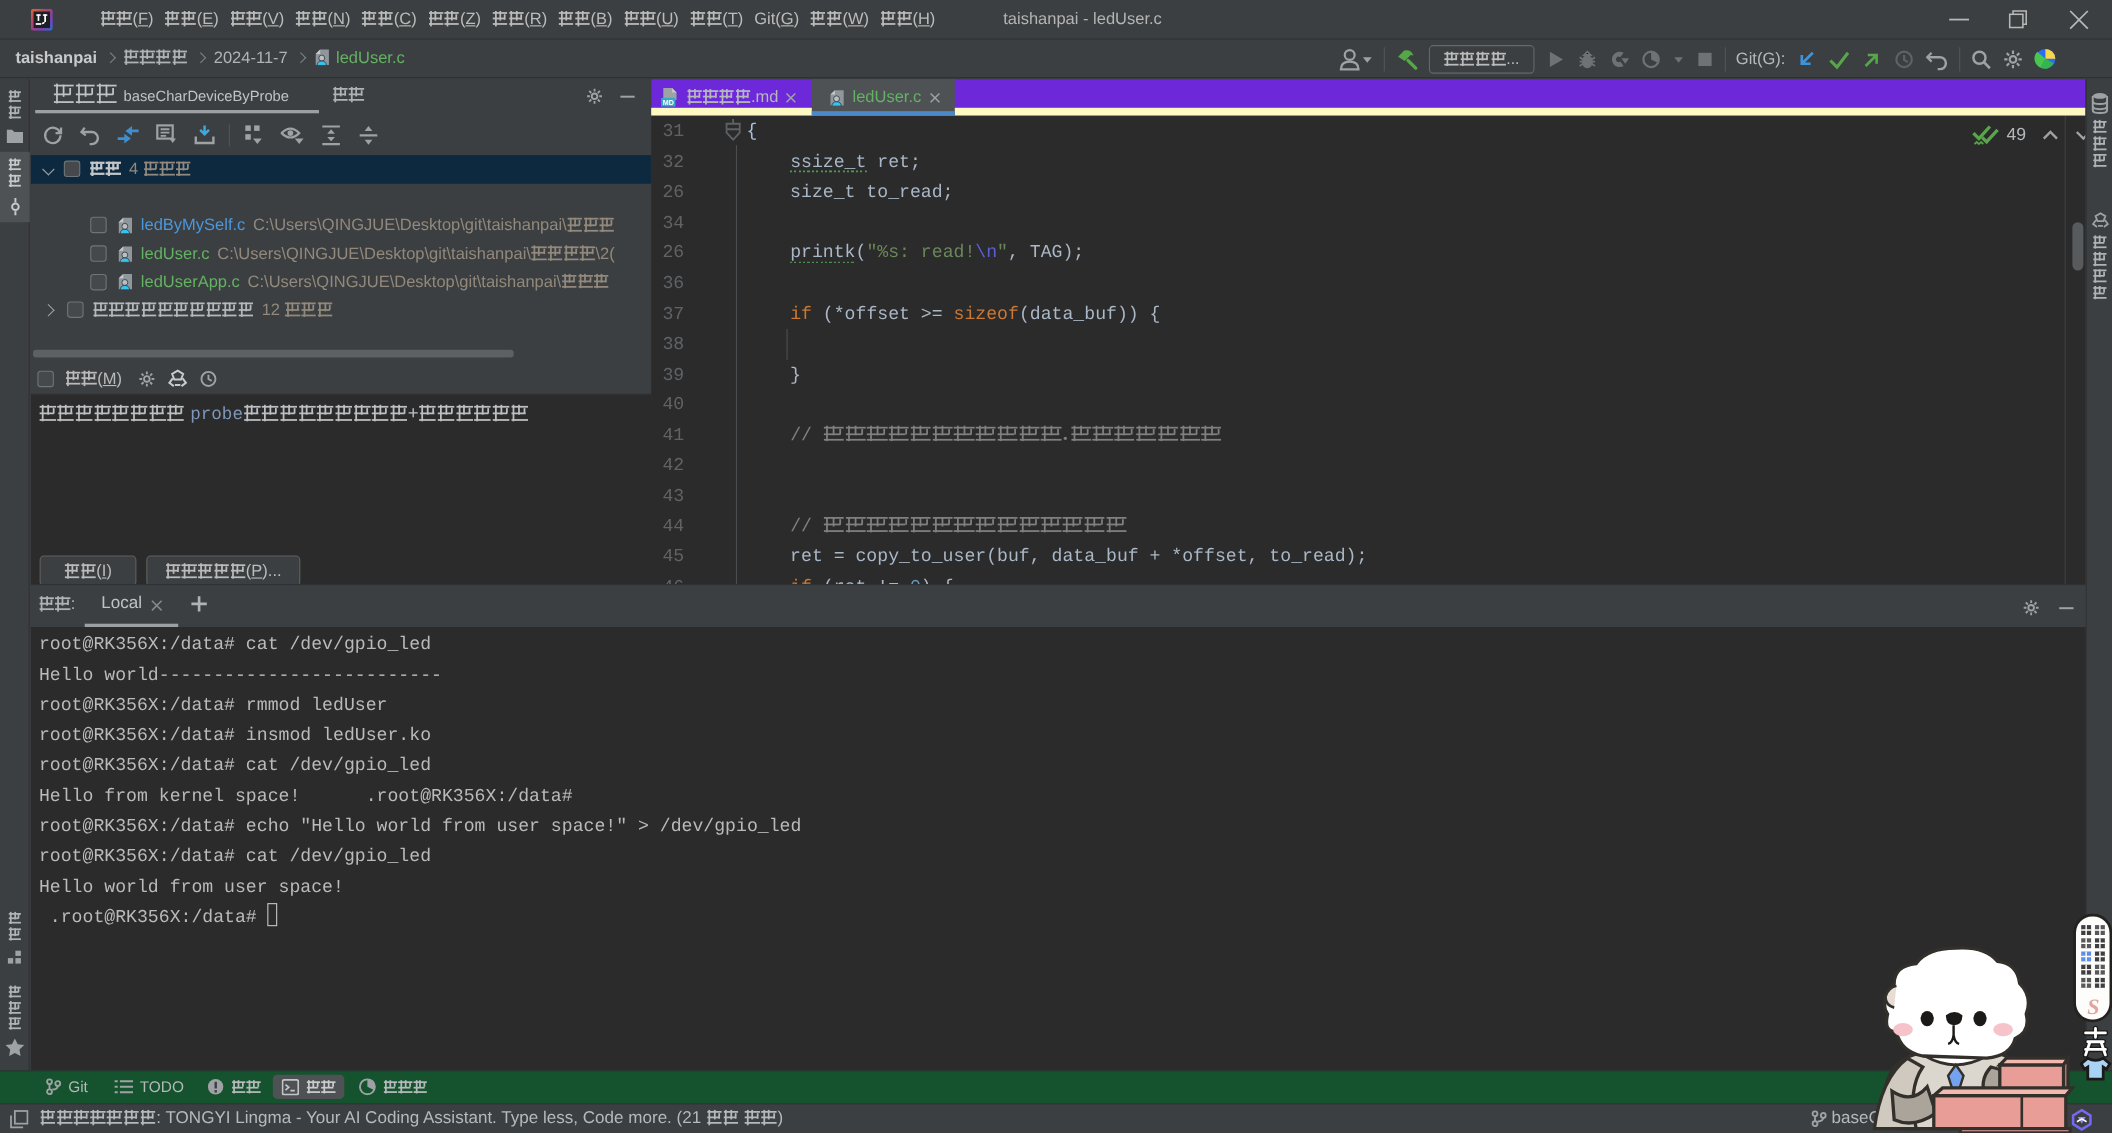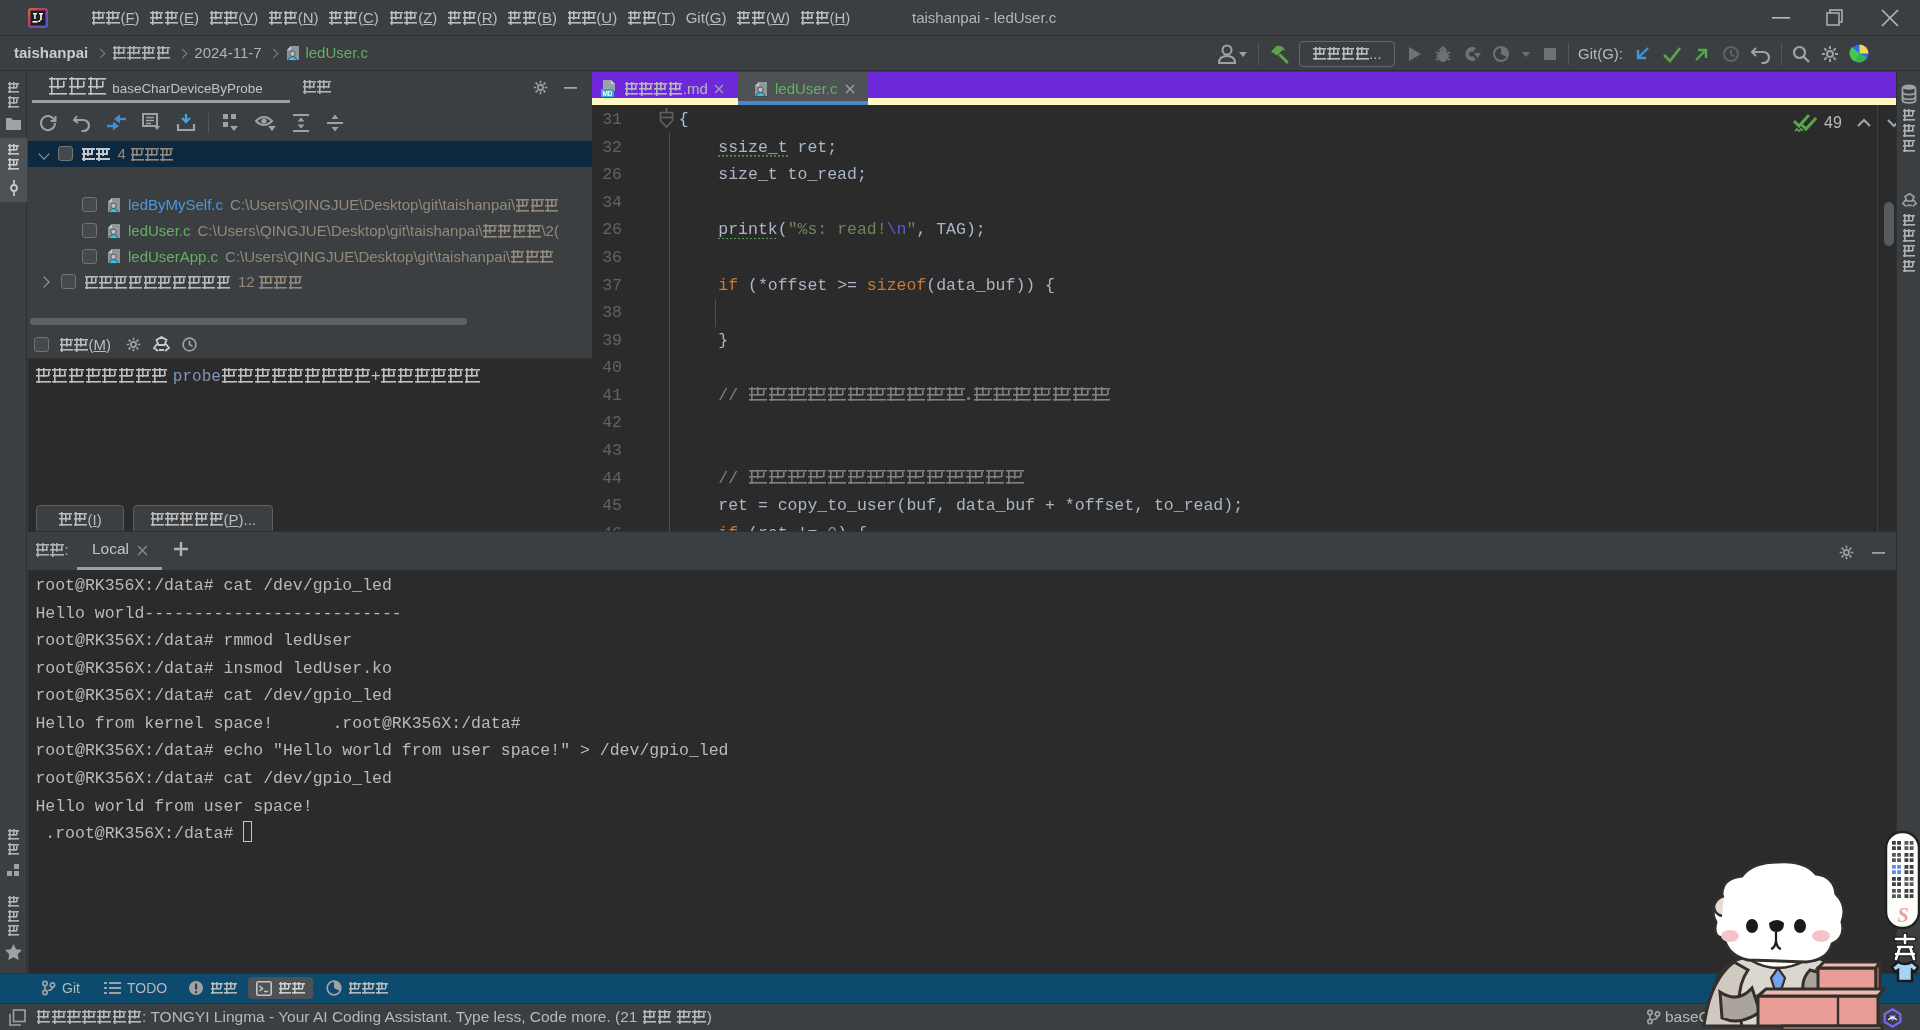--- a/index.html
+++ b/index.html
@@ -11,21 +11,21 @@
 #toolbar{position:absolute;left:0;top:37px;width:1920px;height:34px;background:#3c3f41;border-bottom:1px solid #2e3133}
 .crumb{position:absolute;font-size:15px;color:#b0b3b5;white-space:nowrap}
 .csep{display:inline-block;width:7px;height:7px;border-right:1.6px solid #7e8284;border-top:1.6px solid #7e8284;transform:rotate(45deg);margin:0 0 1px 0}
 #leftstrip{position:absolute;left:0;top:72px;width:27px;height:901px;background:#3c3f41;border-right:1px solid #2e3133}
 #rightstrip{position:absolute;left:1896px;top:72px;width:24px;height:901px;background:#3c3f41;border-left:1px solid #2e3133}
 #commitpanel{position:absolute;left:28px;top:72px;width:564px;height:459px;background:#3c3f41;overflow:hidden}
 #editor{position:absolute;left:592px;top:72px;width:1304px;height:459px;background:#2b2b2b;overflow:hidden}
 #tabbar{position:absolute;left:592px;top:72px;width:1304px;height:33px;background:#6d28d9;border-bottom:7px solid #fef9c3}
 #termhdr{position:absolute;left:28px;top:531px;width:1868px;height:39px;background:#3c3f41;border-top:1px solid #2e3133}
 #termbody{position:absolute;left:28px;top:570px;width:1868px;height:403px;background:#2b2b2b;font-family:"Liberation Mono",monospace;font-size:16.5px;color:#bababa;white-space:pre;line-height:27.56px;overflow:hidden}
-#toolwinbar{position:absolute;left:0;top:973px;width:1920px;height:30px;background:#0c4a6e;border-top:1px solid #2e3133;display:flex;align-items:center;font-size:14px;color:#b6b9bb}
+#toolwinbar{position:absolute;left:0;top:973px;width:1920px;height:30px;background:#14532d;border-top:1px solid #2e3133;display:flex;align-items:center;font-size:14px;color:#b6b9bb}
 #statusbar{position:absolute;left:0;top:1003px;width:1920px;height:27px;background:#3c3f41;border-top:1px solid #2e3133;font-size:15.5px;color:#b6b9bb}
 .twb{display:flex;align-items:center;gap:6px;padding:3px 8px;border-radius:4px;top:3px}
 .twb.on{background:#4e5254}
 
 .cj{display:inline-block;width:.88em;height:.88em;margin:0 .05em;vertical-align:-.1em;background-image:linear-gradient(currentColor,currentColor),linear-gradient(currentColor,currentColor),linear-gradient(currentColor,currentColor),linear-gradient(currentColor,currentColor),linear-gradient(currentColor,currentColor),linear-gradient(currentColor,currentColor);background-size:100% 1.6px,86% 1.6px,100% 1.6px,1.6px 100%,1.6px 62%,1.6px 36%;background-position:0 6%,4% 52%,0 96%,14% 0,50% 4%,88% 30%;background-repeat:no-repeat}
 .cjp{display:inline-block;width:.45em;height:.88em;position:relative;vertical-align:-.1em}
 .cjp::after{content:"";position:absolute;left:18%;bottom:8%;width:3px;height:3px;background:currentColor;border-radius:50%}
 .mono .cj{width:1.1em;margin:0 .05em}
 b .cj,.bold .cj{background-size:100% 2.2px,86% 2.2px,100% 2.2px,2.2px 100%,2.2px 62%,2.2px 36%}
 .vtext{display:flex;flex-direction:column;align-items:center;gap:3px;font-size:13px}

